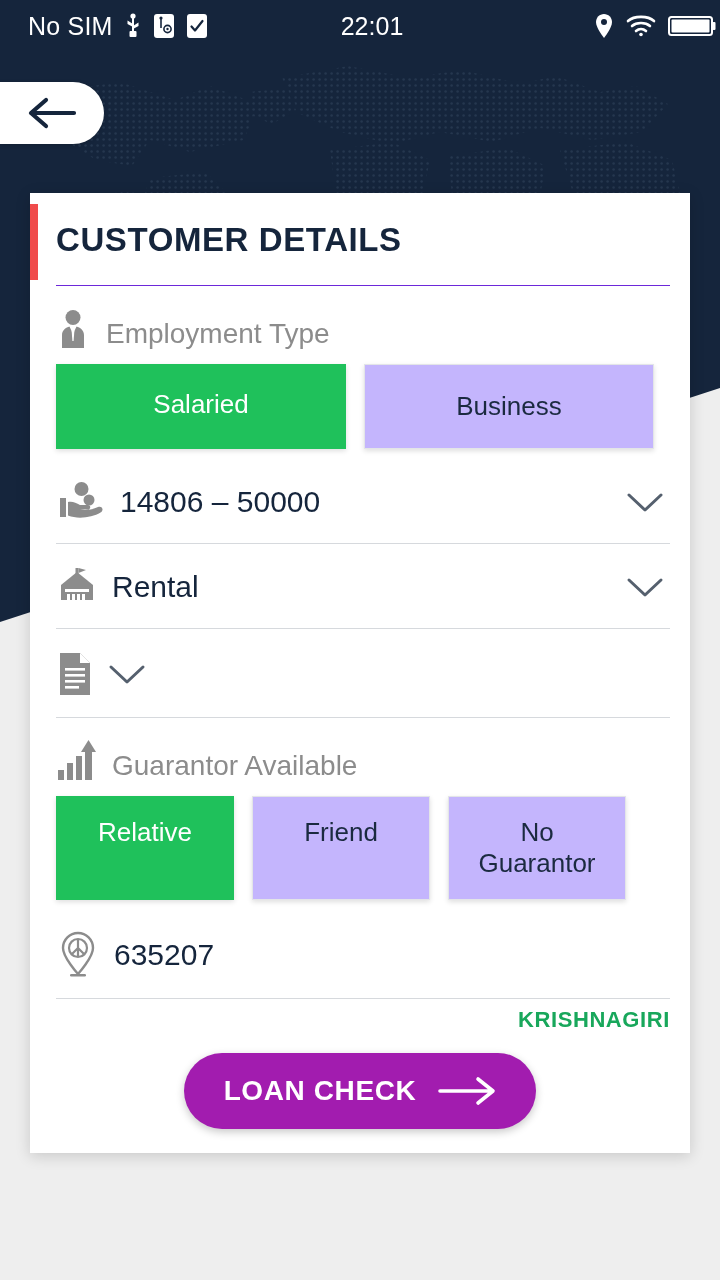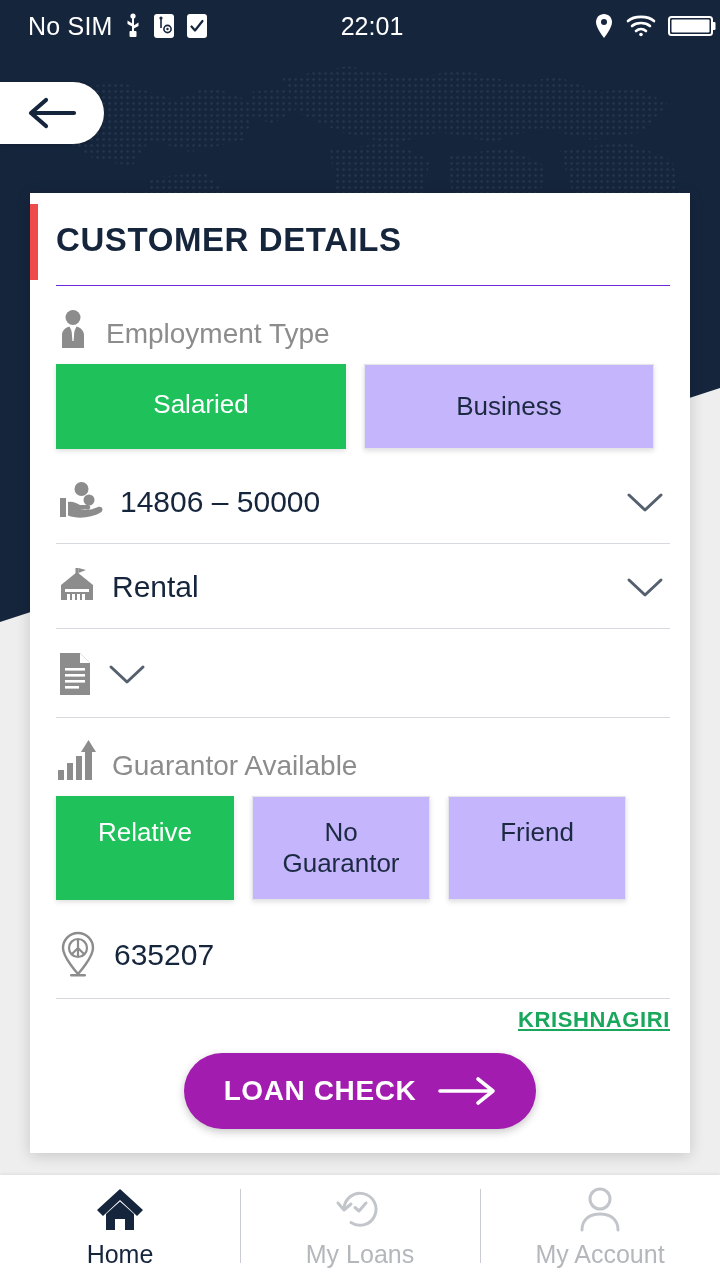--- a/index.html
+++ b/index.html
@@ -157,21 +157,20 @@
     border-bottom: 1px solid #d6d9dd;
   }
   .pin-value { font-size: 30px; color: #15253c; }
   .city {
     text-align: right;
     font-size: 22px;
     font-weight: bold;
     letter-spacing: 0.6px;
     color: #18a75b;
     padding: 8px 0 2px 0;
-    text-decoration: underline;
   }
 
   
   .cta-wrap { display: flex; justify-content: center; padding: 18px 0 6px 0; }
   .cta {
     display: flex; align-items: center; gap: 22px;
     background: #a21caf;
     color: #ffffff;
     border-radius: 38px;
     padding: 22px 40px;
@@ -361,22 +360,22 @@
           <rect x="2" y="30" width="6" height="10" fill="#8c8c8c"></rect>
           <rect x="11" y="23" width="6" height="17" fill="#8c8c8c"></rect>
           <rect x="20" y="16" width="6" height="24" fill="#8c8c8c"></rect>
           <rect x="29" y="12" width="7" height="28" fill="#8c8c8c"></rect>
           <path d="M32.5 0 L40 12 L25 12 Z" fill="#8c8c8c"></path>
         </svg>
         <span class="label-text">Guarantor Available</span>
       </div>
       <div class="choice-row guarantor">
         <div class="choice selected">Relative</div>
+        <div class="choice">Friend</div>
         <div class="choice">No Guarantor</div>
-        <div class="choice">Friend</div>
       </div>
     </div>
 
     <div class="section">
       <div class="pin-row">
         <svg width="44" height="50" viewBox="0 0 44 50">
           <path d="M22 3 C13.7 3 7 9.7 7 18 C7 27.5 22 44 22 44 C22 44 37 27.5 37 18 C37 9.7 30.3 3 22 3 Z" fill="none" stroke="#8c8c8c" stroke-width="2.4"></path>
           <circle cx="22" cy="18" r="9" fill="none" stroke="#8c8c8c" stroke-width="2.2"></circle>
           <path d="M22 9 L22 27 M22 18 L15.5 24.5 M22 18 L28.5 24.5" stroke="#8c8c8c" stroke-width="2.2" fill="none"></path>
           <rect x="14" y="44" width="16" height="2.6" rx="1.3" fill="#8c8c8c"></rect>
@@ -389,38 +388,14 @@
     <div class="cta-wrap">
       <div class="cta">
         <span>LOAN CHECK</span>
         <svg width="58" height="32" viewBox="0 0 58 32">
           <path d="M2 16 L54 16 M40 4 L55 16 L40 28" stroke="#ffffff" stroke-width="3.6" fill="none" stroke-linecap="round" stroke-linejoin="round"></path>
         </svg>
       </div>
     </div>
   </div>
 
-  <div class="bottomnav">
-    <div class="nav-item active">
-      <svg width="50" height="46" viewBox="0 0 50 46">
-        <path d="M25 3 L48 24 L42 30 L25 14 L8 30 L2 24 Z" fill="#15253c"></path>
-        <path d="M11 28 L25 15.5 L39 28 L39 44 L30 44 L30 33 L20 33 L20 44 L11 44 Z" fill="#15253c"></path>
-      </svg>
-      <span class="nav-label">Home</span>
-    </div>
-    <div class="nav-item">
-      <svg width="50" height="46" viewBox="0 0 50 46">
-        <path d="M9 23 A16 16 0 1 1 16 36.5" stroke="#c2c5ca" stroke-width="3" fill="none" stroke-linecap="round"></path>
-        <path d="M3 17 L9 24 L16 18" stroke="#c2c5ca" stroke-width="3" fill="none" stroke-linecap="round" stroke-linejoin="round"></path>
-        <path d="M20 21.5 L24 25 L31 17" stroke="#c2c5ca" stroke-width="3" fill="none" stroke-linecap="round" stroke-linejoin="round"></path>
-      </svg>
-      <span class="nav-label">My Loans</span>
-    </div>
-    <div class="nav-item">
-      <svg width="50" height="46" viewBox="0 0 50 46">
-        <circle cx="25" cy="13" r="10" fill="none" stroke="#c2c5ca" stroke-width="3"></circle>
-        <path d="M7 44 C7 33 15 28 25 28 C35 28 43 33 43 44" fill="none" stroke="#c2c5ca" stroke-width="3" stroke-linecap="round"></path>
-      </svg>
-      <span class="nav-label">My Account</span>
-    </div>
-  </div>
 
 </div>
 
 </body></html>

